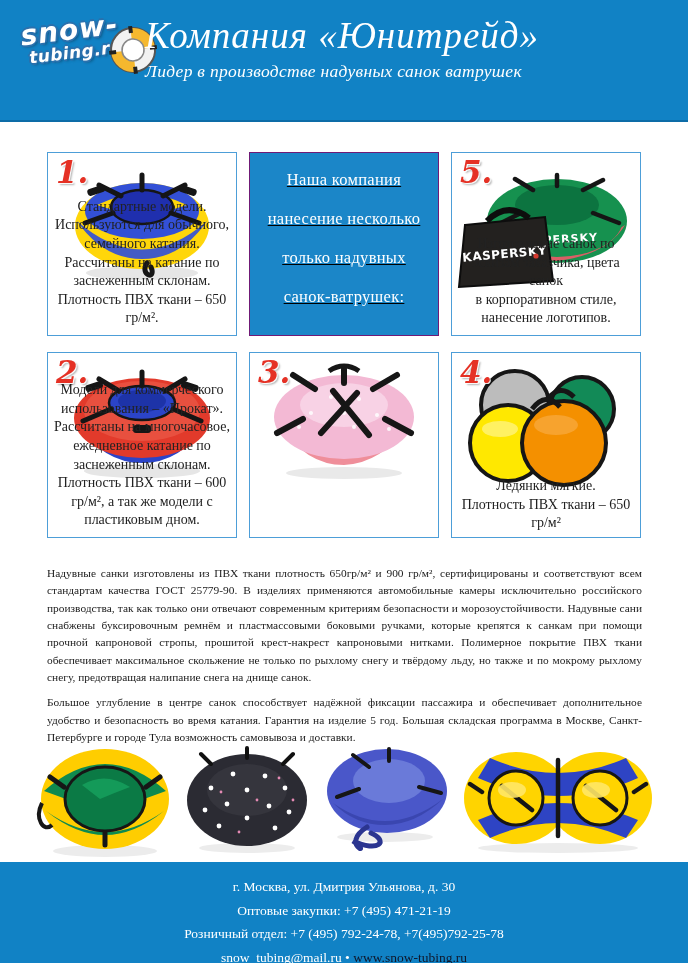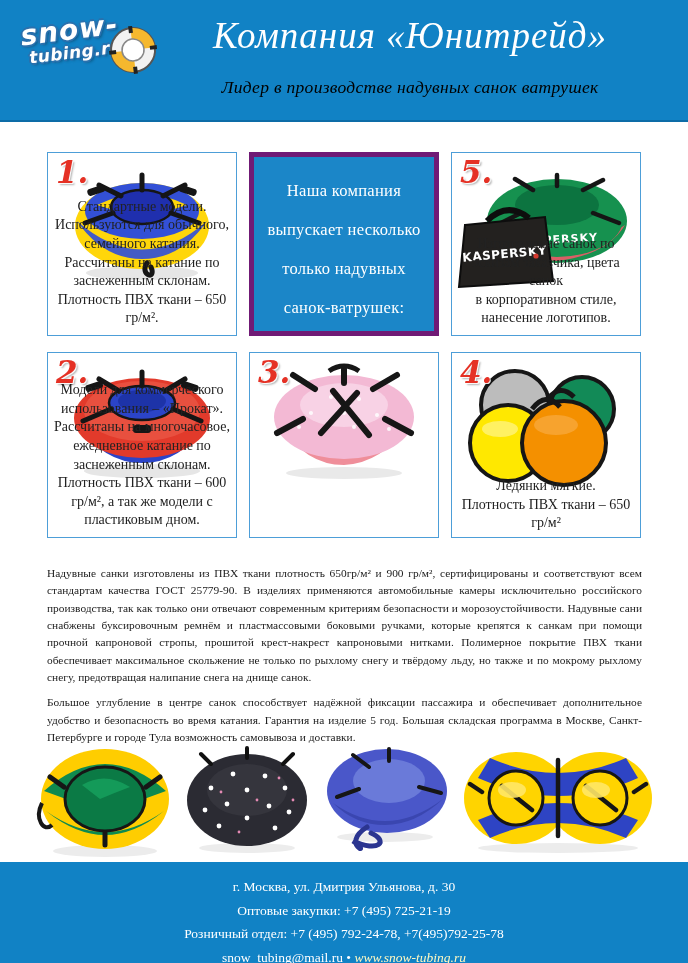--- a/index.html
+++ b/index.html
@@ -10,58 +10,58 @@
   .header{position:absolute;left:0;top:0;width:688px;height:122px;background:#1182c5;
           border-bottom:2px solid #0d6ca7;box-sizing:border-box;}
   .logo{position:absolute;left:24px;top:16px;width:120px;height:90px;transform:rotate(-7deg);}
   .logo-line1{display:block;font-family:"DejaVu Sans",sans-serif;font-weight:700;font-style:italic;
           font-size:28px;color:#ffffff;line-height:26px;letter-spacing:1px;
           text-shadow:-2px 0 0 #2a70ad,2px 0 0 #2a70ad,0 -2px 0 #2a70ad,0 2px 0 #2a70ad,2px 2px 3px rgba(0,0,0,.35);}
   .logo-line2{display:block;font-family:"DejaVu Sans",sans-serif;font-weight:700;font-style:italic;
           font-size:17px;color:#ffffff;line-height:18px;margin-left:6px;letter-spacing:.5px;
           text-shadow:-2px 0 0 #2a70ad,2px 0 0 #2a70ad,0 -2px 0 #2a70ad,0 2px 0 #2a70ad,2px 2px 3px rgba(0,0,0,.35);}
   .ring-icon{position:absolute;right:-16px;top:14px;}
-  .titles{position:absolute;left:145px;top:14px;width:530px;text-align:center;}
+  .titles{position:absolute;left:145px;top:14px;width:530px;}
   .page-title{margin:0;font-style:italic;font-weight:400;font-size:37px;line-height:44px;color:#ffffff;
           font-family:"Liberation Serif","DejaVu Serif",serif;letter-spacing:1px;}
-  .page-subtitle{margin-top:19px;font-style:italic;font-size:17.5px;color:#000000;letter-spacing:.3px;}
+  .page-subtitle{margin-top:3px;font-style:italic;font-size:17.5px;color:#ffffff;letter-spacing:.3px;}
 
   
   .cell{position:absolute;width:190px;height:186px;box-sizing:border-box;}
   .card{border:1px solid #4d9ed8;background:#fff;}
   #cell-1{left:47px;top:152px;height:184px;}
   #cell-box{left:249px;top:152px;height:184px;}
   #cell-5{left:451px;top:152px;height:184px;}
   #cell-2{left:47px;top:352px;}
   #cell-3{left:249px;top:352px;}
   #cell-4{left:451px;top:352px;}
   .card-number{position:absolute;top:1px;left:8px;z-index:3;
           font-family:"DejaVu Serif",serif;font-weight:700;font-style:italic;font-size:31px;
           color:#e53125;text-shadow:1px 1px 0 rgba(255,255,255,.9),2px 2px 2px rgba(0,0,0,.3);}
   .card-img{position:absolute;left:0;top:10px;width:100%;display:flex;justify-content:center;z-index:1;}
   .card-desc{position:absolute;left:5px;right:5px;bottom:7px;z-index:2;text-align:center;
           font-size:14px;line-height:1.33;color:#222222;white-space:pre-line;}
   #cell-4 .card-desc{bottom:4px;}
-  .intro-box{background:#1b86c8;border:5px solid #701a75;height:100%;box-sizing:border-box;
-          display:flex;flex-direction:column;justify-content:flex-start;padding-top:14px;}
+  .intro-box{background:#1b86c8;border:1px solid #701a75;height:100%;box-sizing:border-box;
+          display:flex;flex-direction:column;justify-content:flex-start;padding-top:7px;text-decoration:underline;}
   .intro-line{text-align:center;color:#ffffff;font-size:16.5px;line-height:39px;letter-spacing:.3px;}
 
   
   .body-text{position:absolute;left:39px;top:557px;width:611px;font-size:11.4px;line-height:1.52;
           color:#1b1b1b;text-align:justify;}
   .body-text p{margin:8px;}
 
   
   .gallery{position:absolute;left:34px;top:740px;width:622px;height:120px;
           display:flex;align-items:center;justify-content:space-between;}
 
   
   .footer{position:absolute;left:0;top:862px;width:688px;height:104px;background:#1182c5;
           color:#ffffff;text-align:center;font-size:13.5px;line-height:23.5px;box-sizing:border-box;padding-top:13px;}
-  .footer-link{color:#fef9c3;text-decoration:underline;cursor:pointer;font-style:italic;}
+  .footer-link{color:#0f172a;text-decoration:underline;cursor:pointer;}
 </style>
 </head>
 <body>
 
 <div class="page">
 
   <div class="header">
     <div class="logo">
       <span class="logo-line1">snow-</span>
       <span class="logo-line2">tubing.ru</span>
@@ -94,21 +94,21 @@
         <rect x="118" y="24" width="18" height="7" rx="3" fill="#151515" transform="rotate(18 127 27)"></rect>
         <path d="M86 100 C78 112,96 118,90 104" fill="none" stroke="#151515" stroke-width="5" stroke-linecap="round"></path>
       </svg>
     </div>
     <div class="card-desc">Стандартные модели. Используются для обычного, семейного катания. Рассчитаны на катание по заснеженным склонам. Плотность ПВХ ткани – 650 гр/м².</div>
   </div>
 
   <div class="cell" id="cell-box">
     <div class="intro-box">
       <div class="intro-line">Наша компания</div>
-      <div class="intro-line">выпускает несколько</div>
+      <div class="intro-line">нанесение несколько</div>
       <div class="intro-line">только надувных</div>
       <div class="intro-line">санок-ватрушек:</div>
     </div>
   </div>
 
   <div class="cell card" id="cell-5">
     <span class="card-number">5.</span>
     <div class="card-img">
       <svg width="178" height="128" viewBox="0 0 178 128">
         <ellipse cx="100" cy="58" rx="70" ry="42" fill="#16914f"></ellipse>
@@ -249,21 +249,21 @@
       <circle cx="56" cy="54" r="27" fill="#ffd400" stroke="#161616" stroke-width="3"></circle>
       <circle cx="140" cy="54" r="27" fill="#ffd400" stroke="#161616" stroke-width="3"></circle>
       <path d="M42 42 L72 66 M126 42 L156 66 M98 16 L98 92 M10 40 L22 48 M186 40 L174 48" stroke="#161616" stroke-width="4.5" stroke-linecap="round"></path>
       <ellipse cx="52" cy="46" rx="14" ry="8" fill="#ffe766" opacity=".9"></ellipse>
       <ellipse cx="136" cy="46" rx="14" ry="8" fill="#ffe766" opacity=".9"></ellipse>
     </svg>
   </div>
 
   <div class="footer">
     <div>г. Москва, ул. Дмитрия Ульянова, д. 30</div>
-    <div>Оптовые закупки:  +7 (495) 725-21-19</div>
+    <div>Оптовые закупки:  +7 (495) 471-21-19</div>
     <div>Розничный отдел: +7 (495) 792-24-78, +7(495)792-25-78</div>
     <div>
       <span>snow_tubing@mail.ru</span>
       <span>•</span>
       <span class="footer-link">www.snow-tubing.ru</span>
     </div>
   </div>
 
 </div>
 

